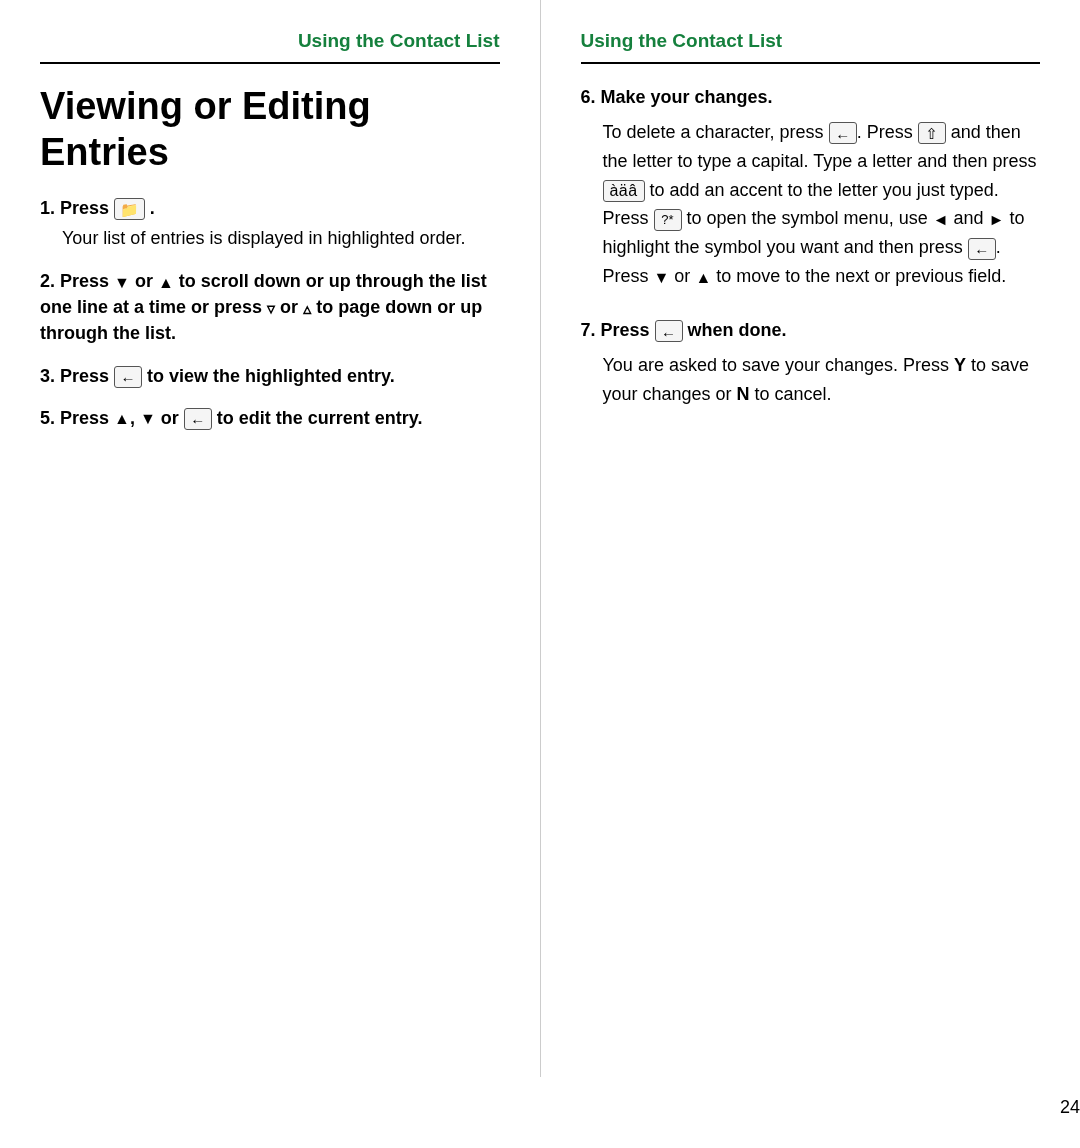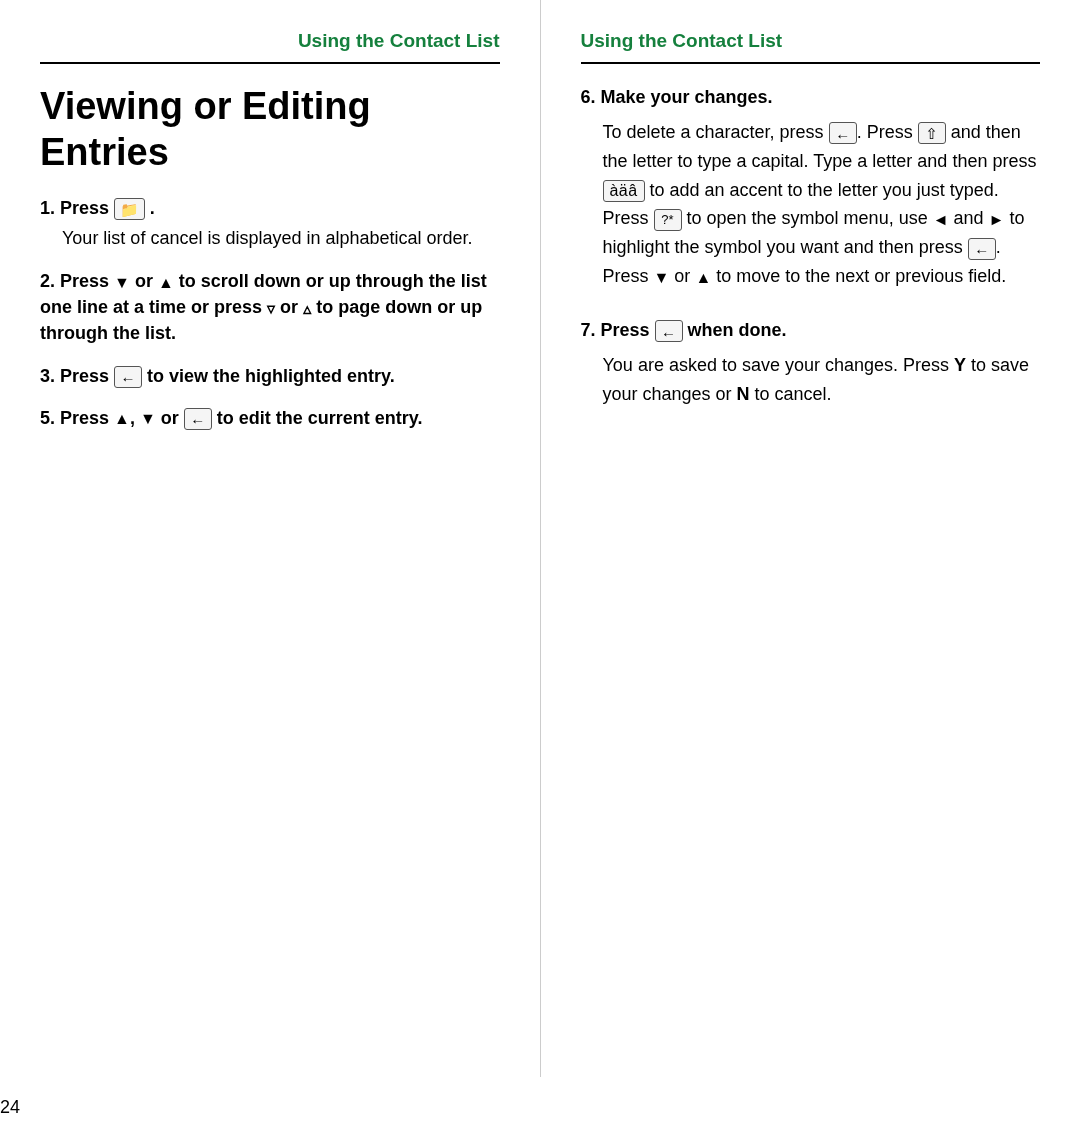--- a/index.html
+++ b/index.html
@@ -103,21 +103,21 @@
       letter-spacing: 0.5px;
     }
 
     .arrow-icon {
       display: inline-block;
       vertical-align: middle;
       font-size: 16px;
     }
 
     .page-footer {
-      text-align: left;
+      text-align: right;
       padding: 20px 0 30px 0;
       font-size: 18px;
       color: #000;
     }
   </style>
 </head>
 <body>
 
 <div class="page-container">
 
@@ -125,21 +125,21 @@
     <div class="column-header">Using the Contact List</div>
     <hr class="divider">
 
     <div class="section-title">Viewing or Editing Entries</div>
 
     <div class="step">
       <span class="step-label">
         1. Press <span class="key-btn" title="folder button">📁</span> .
       </span>
       <div class="step-body-indent">
-        Your list of cancel is displayed in alphabetical order.
+        Your list of entries is displayed in highlighted order.
       </div>
     </div>
 
     <div class="step">
       <span class="step-label">
         2. Press <span class="arrow-icon">▼</span> or <span class="arrow-icon">▲</span> to scroll down or up through the list one line at a time or press <span class="arrow-icon">▿</span> or <span class="arrow-icon">▵</span> to page down or up through the list.
       </span>
     </div>
 
     <div class="step">

